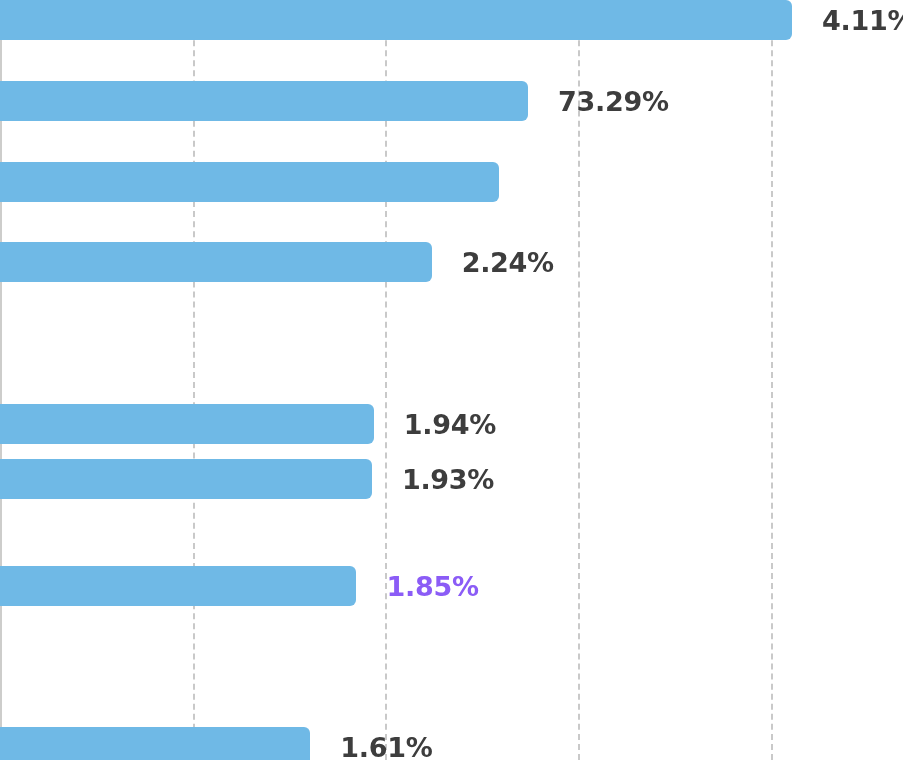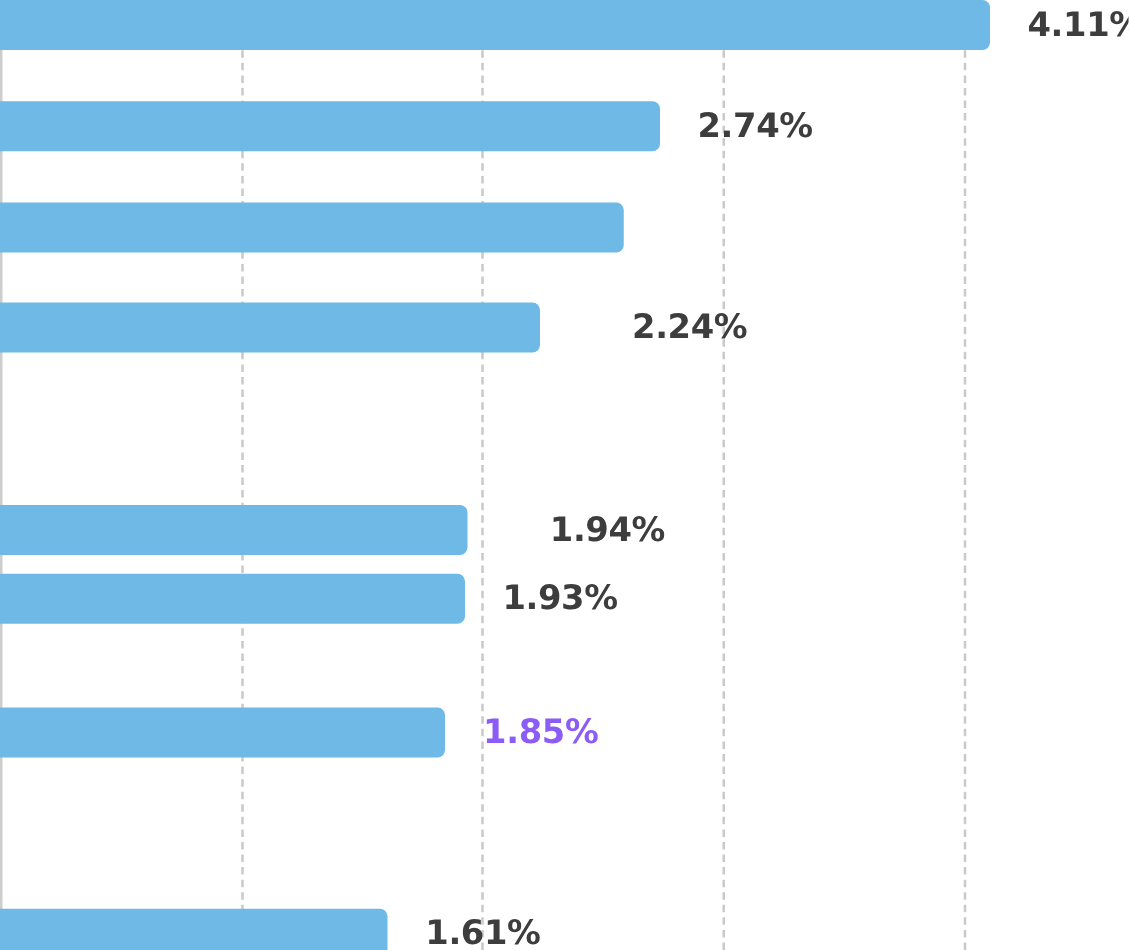--- a/index.html
+++ b/index.html
@@ -102,32 +102,32 @@
 
     <div class="y-axis-line"></div>
 
     <div class="bars-layer" id="bars-layer">
         <div class="bar-row" style="top: 0px; height: 40px;">
           <div class="bar" title="4.11%" style="width: 791.997px; background: rgb(111, 185, 230);"></div>
           <div class="bar-label" style="left: 821.997px; color: rgb(61, 61, 61);">4.11%</div>
         </div>
         <div class="bar-row" style="top: 80.8px; height: 40px;">
           <div class="bar" title="2.74%" style="width: 527.998px; background: rgb(111, 185, 230);"></div>
-          <div class="bar-label" style="left: 557.998px; color: rgb(61, 61, 61);">2.74%</div>
+          <div class="bar-label" style="left: 557.998px; color: rgb(61, 61, 61);">73.29%</div>
         </div>
         <div class="bar-row" style="top: 161.6px; height: 40px;">
           <div class="bar" title="2.59%" style="width: 499.093px; background: rgb(111, 185, 230);"></div>
         </div>
         <div class="bar-row" style="top: 242.4px; height: 40px;">
           <div class="bar" title="2.24%" style="width: 431.648px; background: rgb(111, 185, 230);"></div>
-          <div class="bar-label" style="left: 461.648px; color: rgb(61, 61, 61); margin-left: 44px;">2.24%</div>
+          <div class="bar-label" style="left: 461.648px; color: rgb(61, 61, 61);">2.24%</div>
         </div>
         <div class="bar-row" style="top: 404px; height: 40px;">
           <div class="bar" title="1.94%" style="width: 373.838px; background: rgb(111, 185, 230);"></div>
-          <div class="bar-label" style="left: 403.838px; color: rgb(61, 61, 61); margin-left: 36px;">1.94%</div>
+          <div class="bar-label" style="left: 403.838px; color: rgb(61, 61, 61);">1.94%</div>
         </div>
         <div class="bar-row" style="top: 459px; height: 40px;">
           <div class="bar" title="1.93%" style="width: 371.911px; background: rgb(111, 185, 230);"></div>
           <div class="bar-label" style="left: 401.911px; color: rgb(61, 61, 61);">1.93%</div>
         </div>
         <div class="bar-row" style="top: 565.6px; height: 40px;">
           <div class="bar" title="1.85%" style="width: 356.495px; background: rgb(111, 185, 230);"></div>
           <div class="bar-label" style="left: 386.495px; color: #8b5cf6;">1.85%</div>
         </div>
         <div class="bar-row" style="top: 727.2px; height: 40px;">

